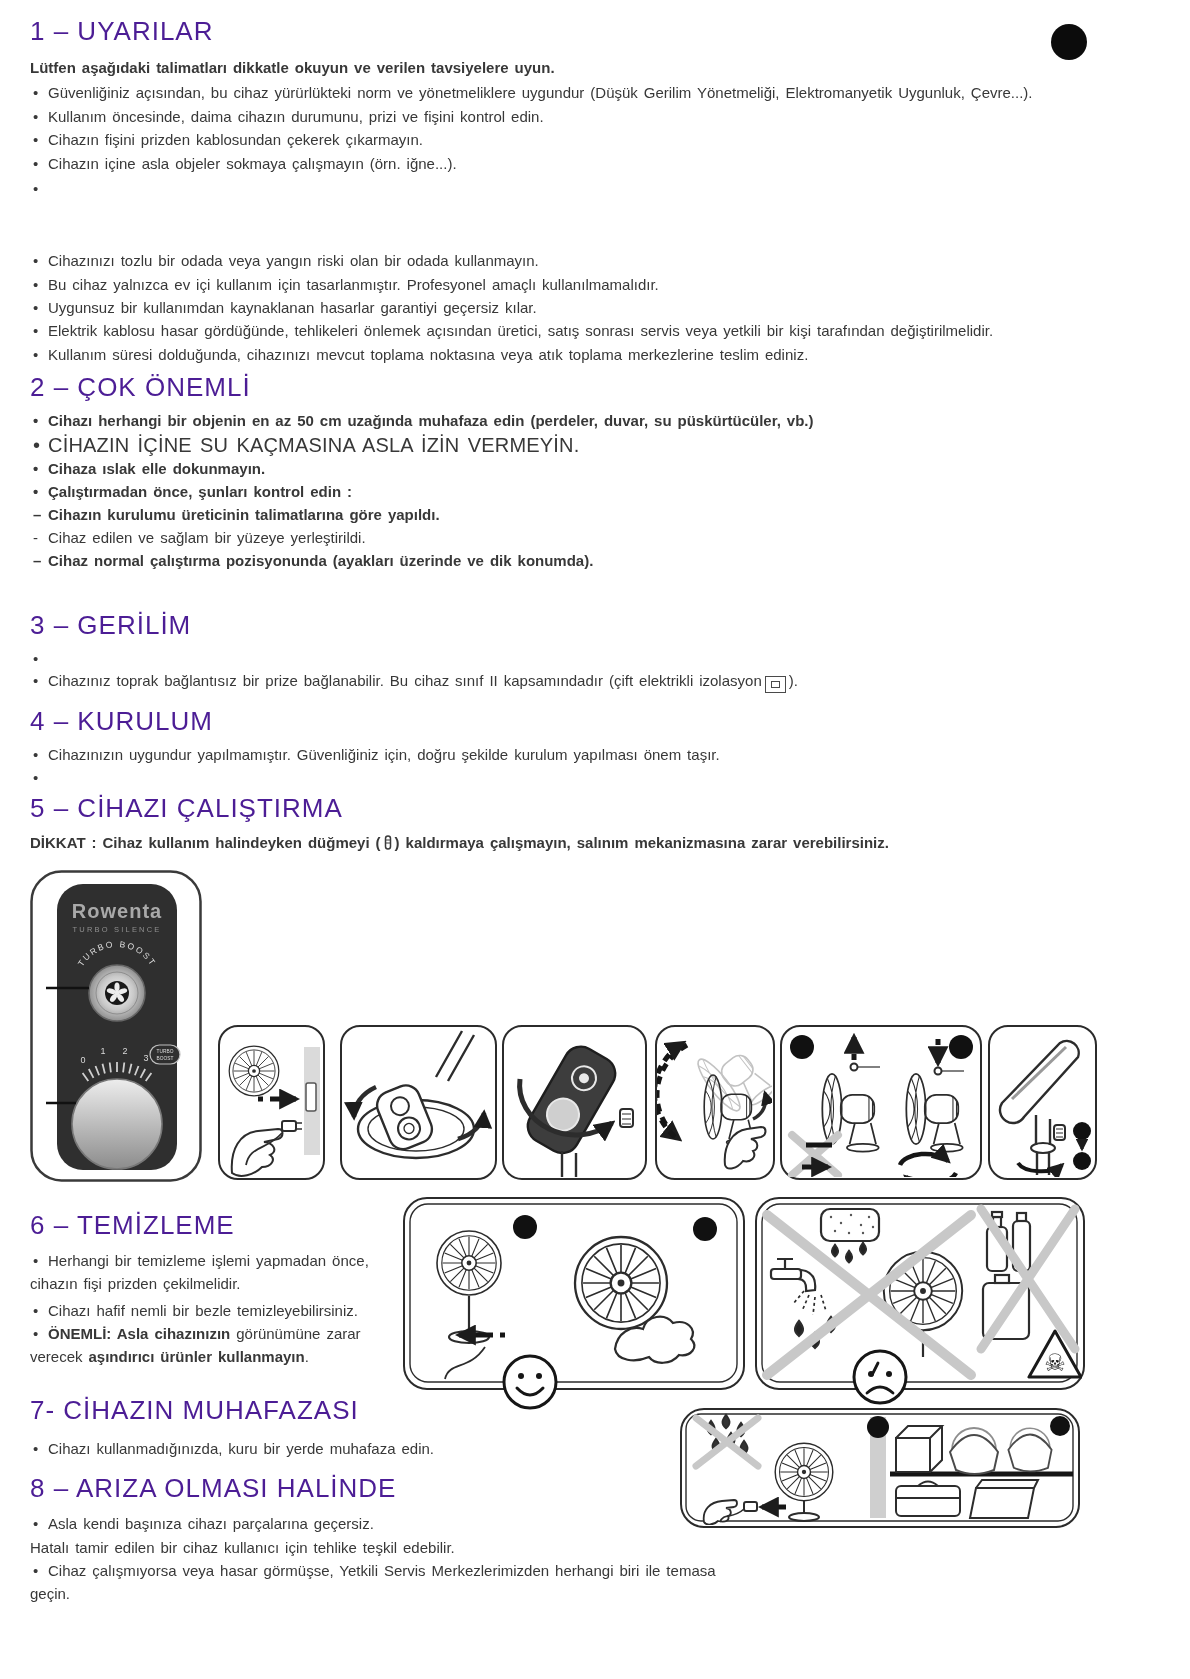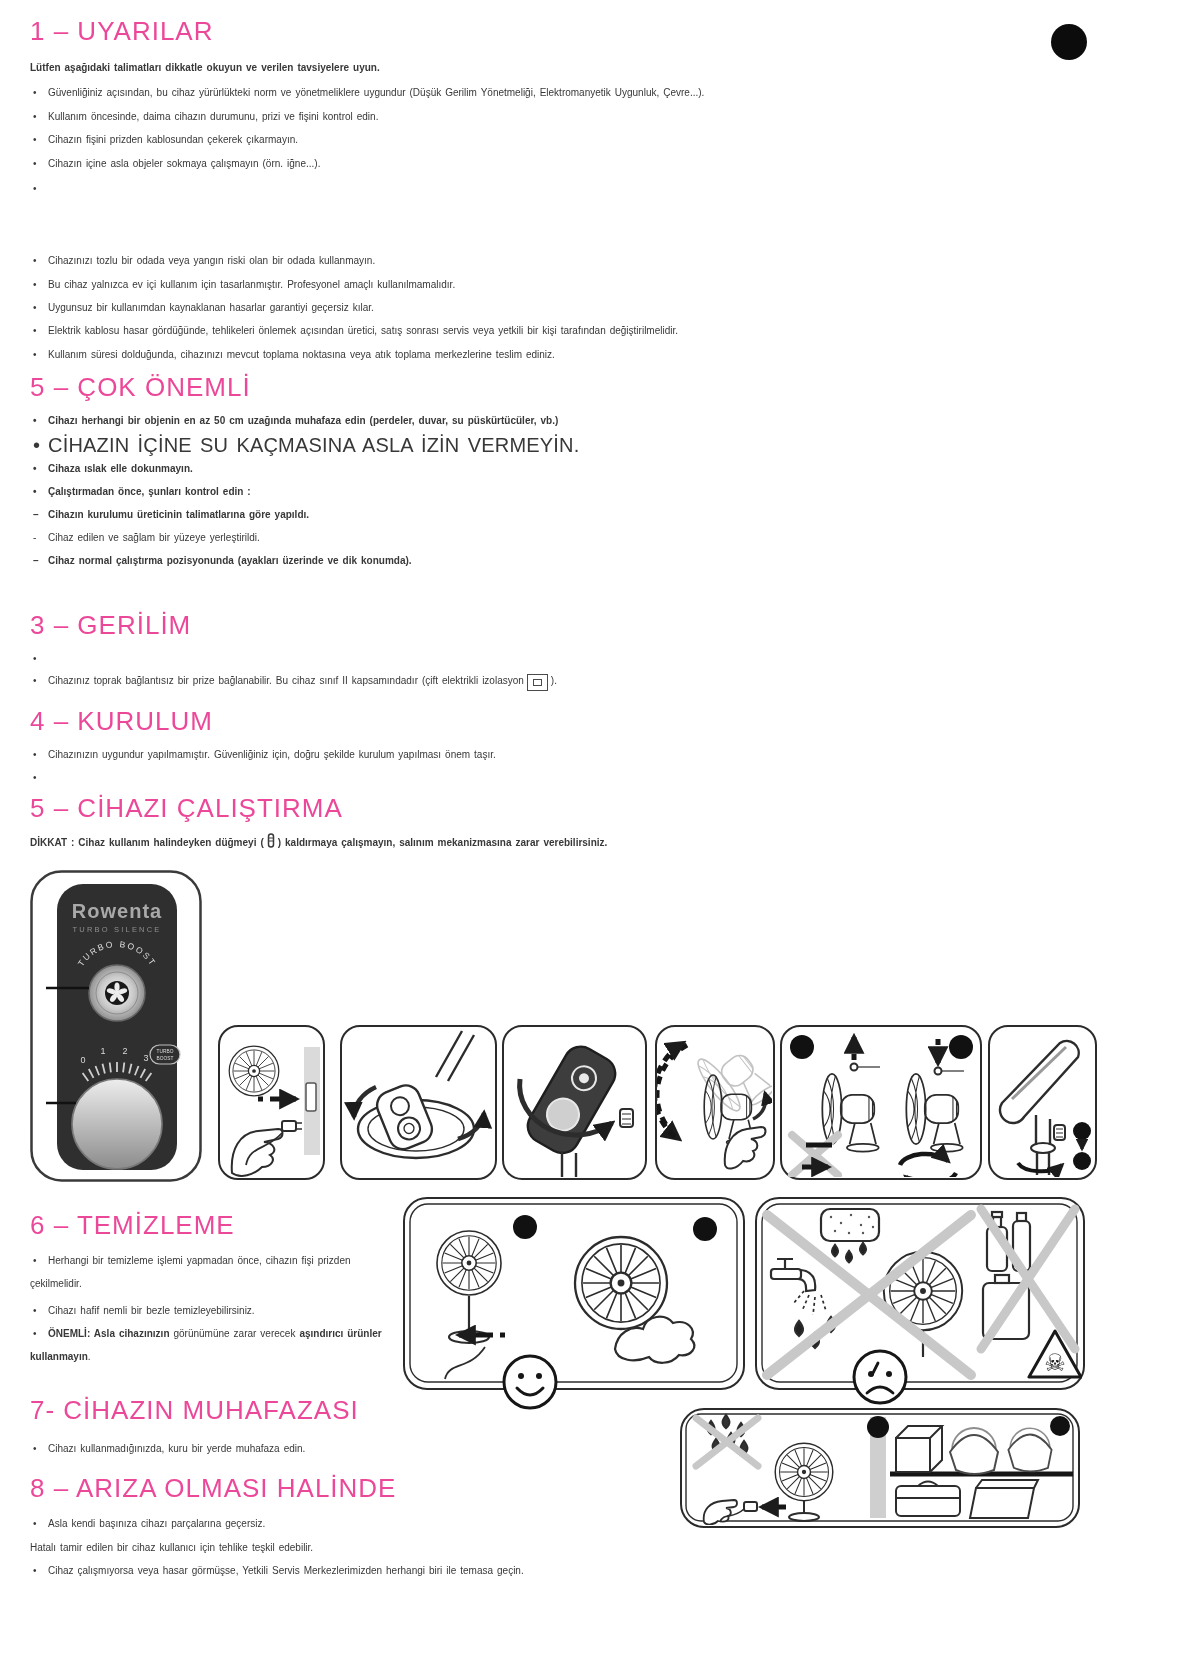--- a/index.html
+++ b/index.html
@@ -1,19 +1,19 @@
 <!DOCTYPE html>
 <html><head>
 <meta charset="utf-8">
 <style>
   html,body{margin:0;padding:0;background:#fff;}
   #page{position:relative;width:1190px;height:1679px;background:#fff;overflow:hidden;
         font-family:"Liberation Sans",sans-serif;color:#383838;}
-  .h{position:absolute;font-size:26px;letter-spacing:1px;color:#ec4899;font-weight:400;white-space:nowrap;}
-  .t{font-size:10px;line-height:23px;word-spacing:0.12em;}
+  .h{position:absolute;font-size:26px;letter-spacing:1px;color:#4c1d95;font-weight:400;white-space:nowrap;}
+  .t{font-size:15px;line-height:23px;word-spacing:0.12em;}
   .li{position:absolute;text-indent:18px;}
   .li::before{content:"•";position:absolute;left:3px;top:0;text-indent:0;}
   .li.dashen::before{content:"–";}
   .li.dashs::before{content:"-";}
   .noli{position:absolute;}
   .bold{font-weight:700;}
   .caps{font-size:20px;letter-spacing:0.2px;}
   .panel{position:absolute;border:2.5px solid #2b2b2b;border-radius:20px;background:#fff;box-sizing:border-box;}
   .bigpanel{position:absolute;border:2.5px solid #2b2b2b;border-radius:24px;background:#fff;box-sizing:border-box;}
   .cpanel{position:absolute;}
@@ -83,21 +83,21 @@
   <div class="li t" style="left:30px;top:105px;width:1132px;"><span>Kullanım öncesinde, daima cihazın durumunu, prizi ve fişini kontrol edin.</span></div>
   <div class="li t" style="left:30px;top:128px;width:1132px;"><span>Cihazın fişini prizden kablosundan çekerek çıkarmayın.</span></div>
   <div class="li t" style="left:30px;top:152px;width:1132px;"><span>Cihazın içine asla objeler sokmaya çalışmayın (örn. iğne...).</span></div>
   <div class="li t" style="left:30px;top:177px;width:1132px;"><span></span></div>
   <div class="li t" style="left:30px;top:249px;width:1132px;"><span>Cihazınızı tozlu bir odada veya yangın riski olan bir odada kullanmayın.</span></div>
   <div class="li t" style="left:30px;top:273px;width:1132px;"><span>Bu cihaz yalnızca ev içi kullanım için tasarlanmıştır. Profesyonel amaçlı kullanılmamalıdır.</span></div>
   <div class="li t" style="left:30px;top:296px;width:1132px;"><span>Uygunsuz bir kullanımdan kaynaklanan hasarlar garantiyi geçersiz kılar.</span></div>
   <div class="li t" style="left:30px;top:319px;width:1132px;"><span>Elektrik kablosu hasar gördüğünde, tehlikeleri önlemek açısından üretici, satış sonrası servis veya yetkili bir kişi tarafından değiştirilmelidir.</span></div>
   <div class="li t" style="left:30px;top:343px;width:1132px;"><span>Kullanım süresi dolduğunda, cihazınızı mevcut toplama noktasına veya atık toplama merkezlerine teslim ediniz.</span></div>
 
-  <div class="h" style="left:30px;top:372px;">5 – ÇOK ÖNEMLİ</div>
+  <div class="h" style="left:30px;top:372px;">2 – ÇOK ÖNEMLİ</div>
   <div class="li t bold" style="left:30px;top:409px;width:1132px;"><span>Cihazı herhangi bir objenin en az 50 cm uzağında muhafaza edin (perdeler, duvar, su püskürtücüler, vb.)</span></div>
   <div class="li t caps" style="left:30px;top:434px;width:1132px;"><span>CİHAZIN İÇİNE SU KAÇMASINA ASLA İZİN VERMEYİN.</span></div>
   <div class="li t bold" style="left:30px;top:457px;width:1132px;"><span>Cihaza ıslak elle dokunmayın.</span></div>
   <div class="li t bold" style="left:30px;top:480px;width:1132px;"><span>Çalıştırmadan önce, şunları kontrol edin :</span></div>
   <div class="li t bold dashen" style="left:30px;top:503px;width:1132px;"><span>Cihazın kurulumu üreticinin talimatlarına göre yapıldı.</span></div>
   <div class="li t dashs" style="left:30px;top:526px;width:1132px;"><span>Cihaz edilen ve sağlam bir yüzeye yerleştirildi.</span></div>
   <div class="li t bold dashen" style="left:30px;top:549px;width:1132px;"><span>Cihaz normal çalıştırma pozisyonunda (ayakları üzerinde ve dik konumda).</span></div>
 
   <div class="h" style="left:30px;top:610px;">3 – GERİLİM</div>
   <div class="li t" style="left:30px;top:647px;width:1132px;"><span></span></div>

